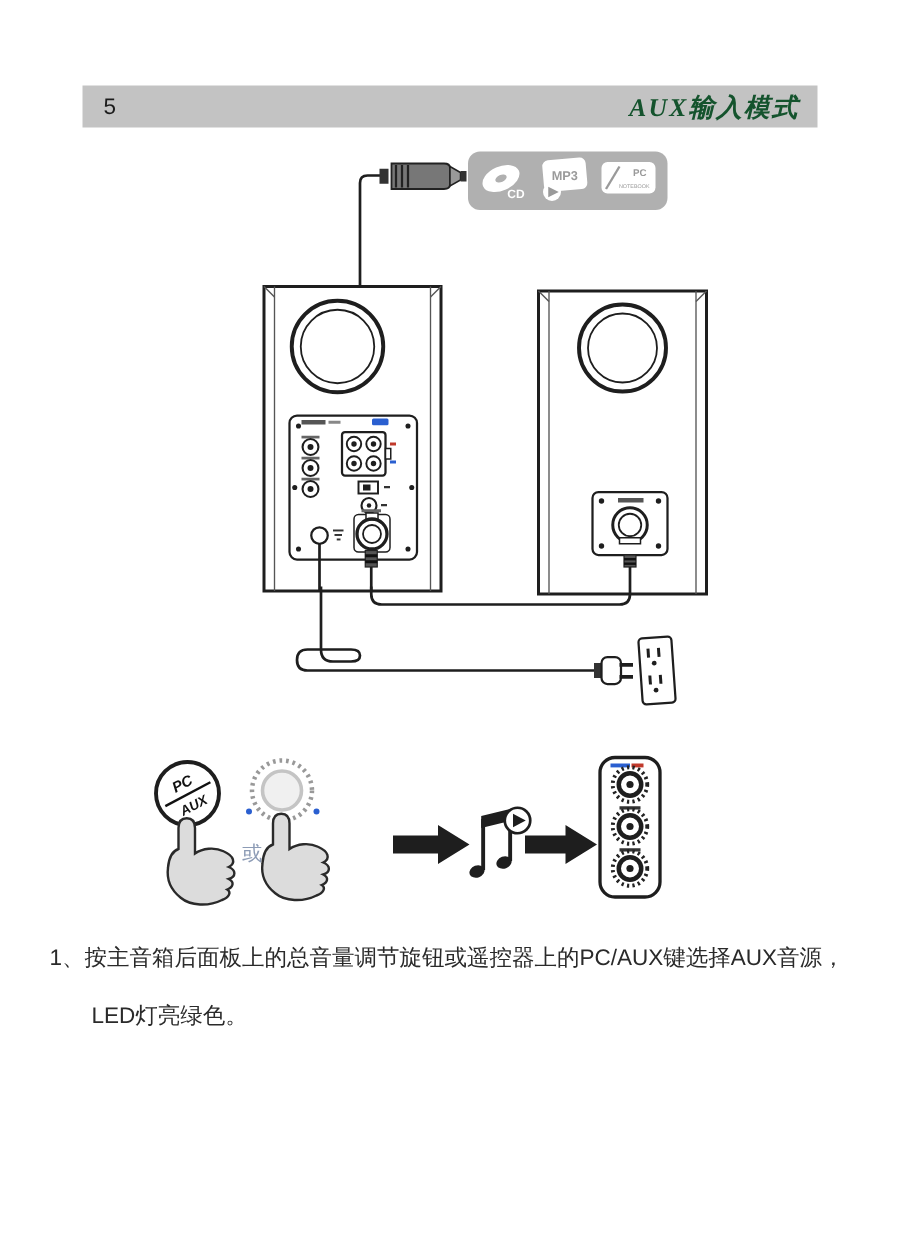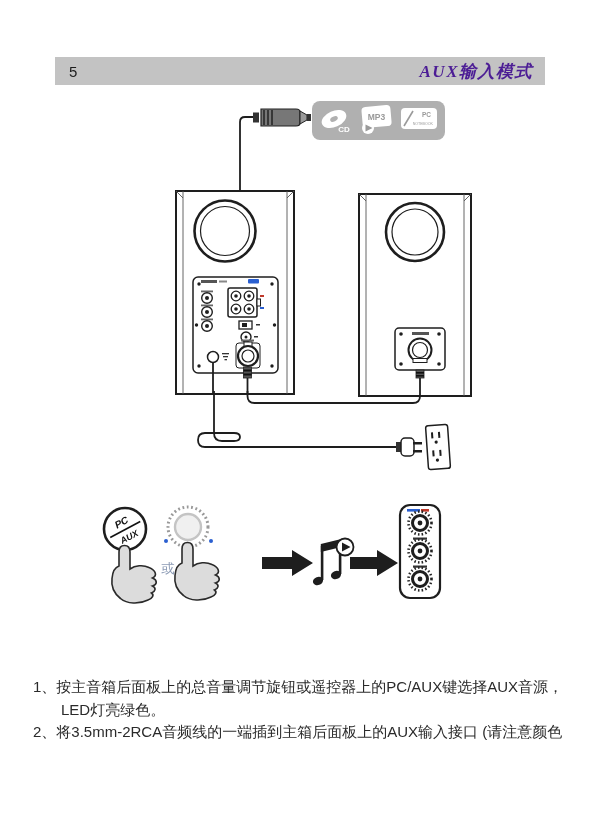--- a/index.html
+++ b/index.html
@@ -4,32 +4,32 @@
 <style>
   html,body{margin:0;padding:0;background:#fff;}
   .page{position:relative;width:600px;height:832px;background:#ffffff;overflow:hidden;
         font-family:"Liberation Sans","DejaVu Sans",sans-serif;color:#222;}
   
   .hdr{position:absolute;left:55px;top:57px;width:490px;height:28px;background:#c3c3c3;
        display:flex;align-items:center;justify-content:space-between;box-sizing:border-box;
        padding:0 12px 0 14px;}
   .hdr .num{font-size:15px;color:#1c1c1c;}
   .hdr .ttl{font-family:"Liberation Serif","DejaVu Serif",serif;font-style:italic;font-weight:bold;
-            font-size:17px;letter-spacing:1.5px;color:#4c1d95;text-align:right;}
+            font-size:17px;letter-spacing:1.5px;color:#14532d;text-align:right;}
   
   .diag{position:absolute;left:0;top:95px;width:600px;height:400px;}
   .steps{position:absolute;left:0;top:495px;width:600px;height:125px;}
   
   .ln{fill:none;stroke:#1e1e1e;}
   .fw{fill:#ffffff;stroke:#1e1e1e;}
   .fd{fill:#1e1e1e;stroke:none;}
   .gray{fill:#9a9a9a;}
   
-  .instr{position:absolute;left:33px;top:676px;width:545px;font-size:15px;line-height:22.6px;color:#2a2a2a;}
-  .instr .l2{padding-left:28px;}
+  .instr{position:absolute;left:33px;top:628px;width:545px;font-size:15px;line-height:22.6px;color:#2a2a2a;}
+  .instr .l2{padding-left:28px;margin-top:16px;}
   .instr .l4{margin-left:-5px;}
 </style>
 </head>
 <body>
 
 <div class="page">
 
   <div class="hdr">
     <span class="num">5</span>
     <span class="ttl">AUX输入模式</span>
@@ -273,16 +273,15 @@
       <rect x="413" y="70.5" width="14" height="2.2" fill="#333"></rect>
       <circle cx="420" cy="84" r="11.5" fill="none" stroke="#222" stroke-width="2.6" stroke-dasharray="1.5 2.2"></circle>
       <circle cx="420" cy="84" r="7.5" class="ln" stroke-width="3"></circle>
       <circle cx="420" cy="84" r="2.4" class="fd"></circle>
     </g>
   </svg>
 
   <div class="instr">
     <div class="l1">1、按主音箱后面板上的总音量调节旋钮或遥控器上的PC/AUX键选择AUX音源，</div>
     <div class="l2">LED灯亮绿色。</div>
-    <div class="l3">2、将3.5mm-2RCA音频线的一端插到主箱后面板上的AUX输入接口 (请注意颜色</div>
   </div>
 
 </div>
 
 </body></html>

